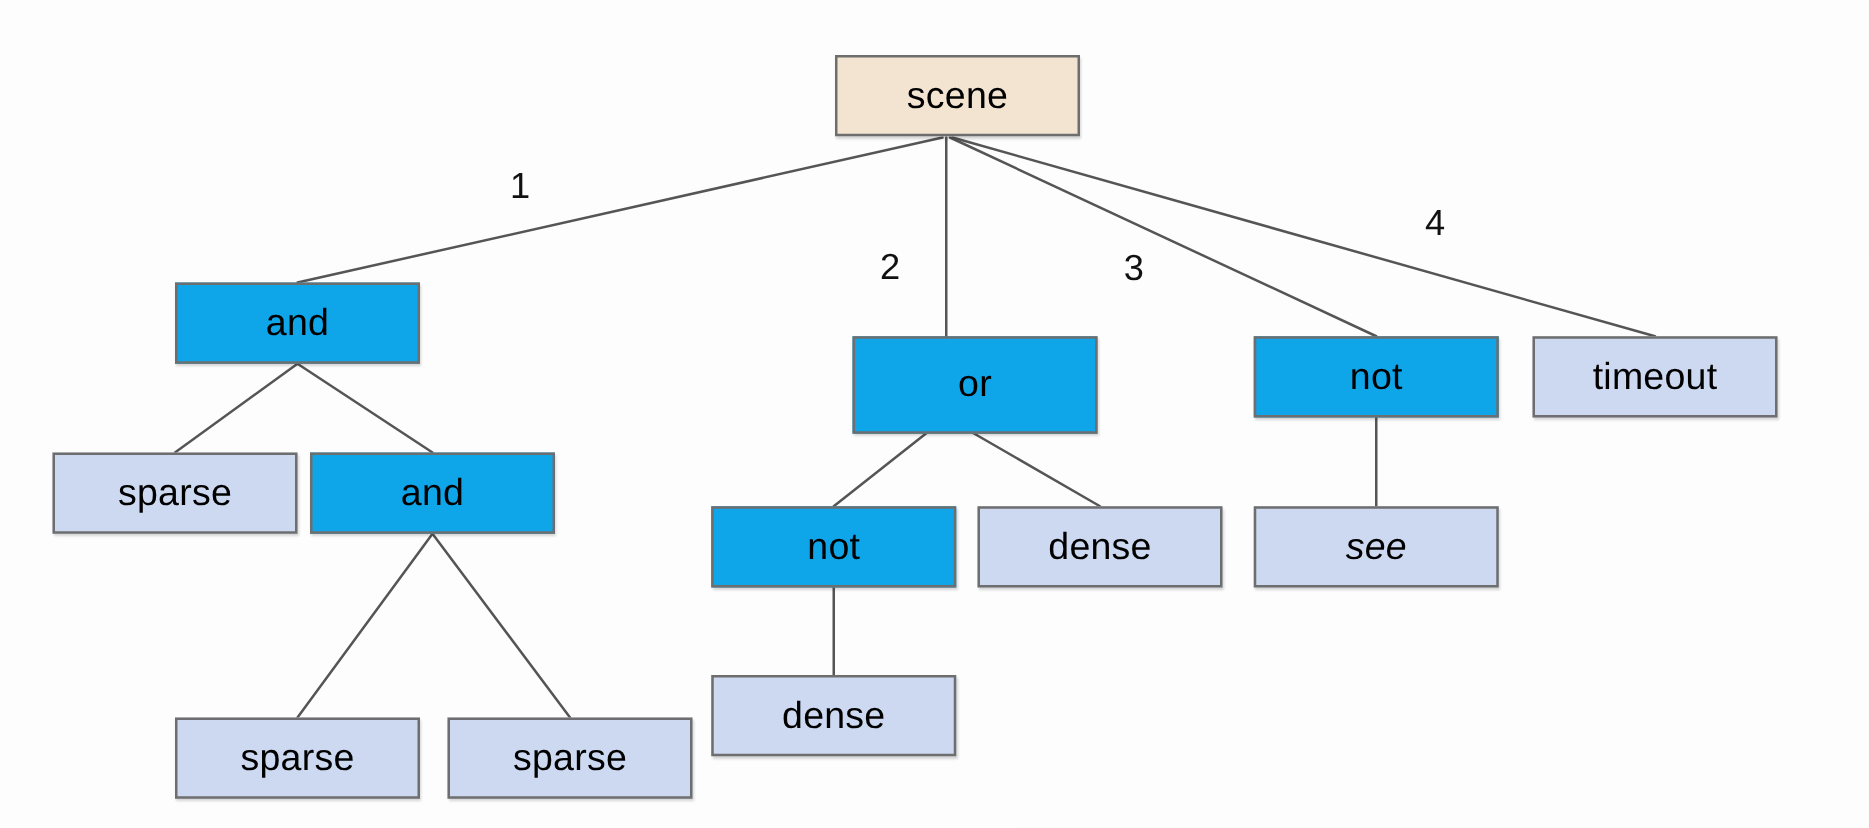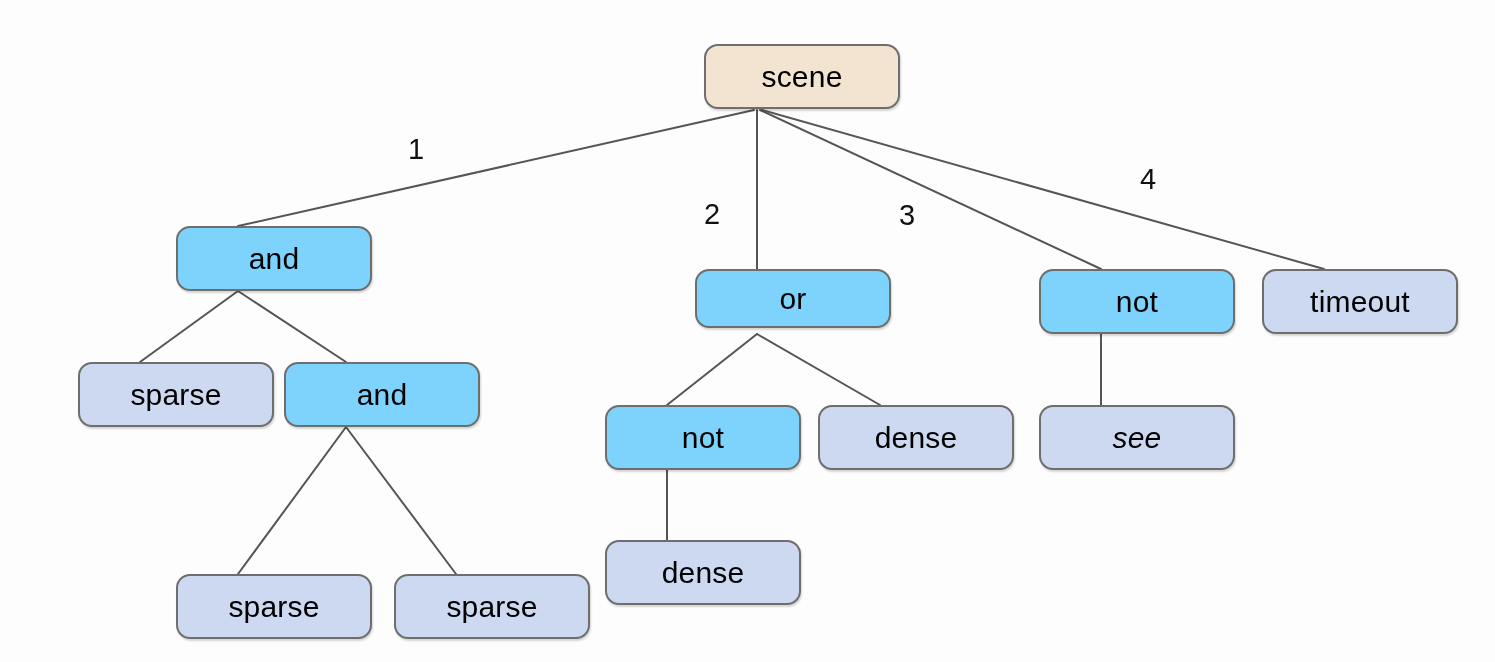--- a/index.html
+++ b/index.html
@@ -24,31 +24,30 @@
     height: 662px;
     pointer-events: none;
   }
   .node {
     position: absolute;
     box-sizing: border-box;
     display: flex;
     align-items: center;
     justify-content: center;
     border: 2px solid #6e6e6e;
-    border-radius: 14px;
+    border-radius: 0;
     box-shadow: 1px 2px 2px rgba(0,0,0,0.16);
     color: #000000;
     font-size: 30px;
     line-height: 1;
     letter-spacing: 0.2px;
     white-space: nowrap;
     user-select: none;
-    margin-left: 36px;
   }
-  .node-op   { background: #7dd3fc; }
+  .node-op   { background: #0ea5e9; }
   .node-leaf { background: #ccd9f1; }
   .node-root { background: #f2e4d1; }
   .edge-label {
     position: absolute;
     color: #111111;
     font-size: 29px;
     line-height: 1;
     user-select: none;
   }
 </style>
@@ -70,21 +69,21 @@
       <line x1="667" y1="470" x2="667" y2="540" stroke="#555555" stroke-width="2" stroke-linecap="round"></line>
       <line x1="1101" y1="334" x2="1101" y2="405" stroke="#555555" stroke-width="2" stroke-linecap="round"></line>
     </svg>
   <div id="node-layer">
       <div class="node node-root" style="left: 668px; top: 44px; width: 196px; height: 65px;">
         <span>scene</span>
       </div>
       <div class="node node-op" style="left: 140px; top: 226px; width: 196px; height: 65px;">
         <span>and</span>
       </div>
-      <div class="node node-op" style="left: 659px; top: 269px; width: 196px; height: 59px;">
+      <div class="node node-op" style="left: 682px; top: 269px; width: 196px; height: 78px;">
         <span>or</span>
       </div>
       <div class="node node-op" style="left: 1003px; top: 269px; width: 196px; height: 65px;">
         <span>not</span>
       </div>
       <div class="node node-leaf" style="left: 1226px; top: 269px; width: 196px; height: 65px;">
         <span>timeout</span>
       </div>
       <div class="node node-leaf" style="left: 42px; top: 362px; width: 196px; height: 65px;">
         <span>sparse</span>

